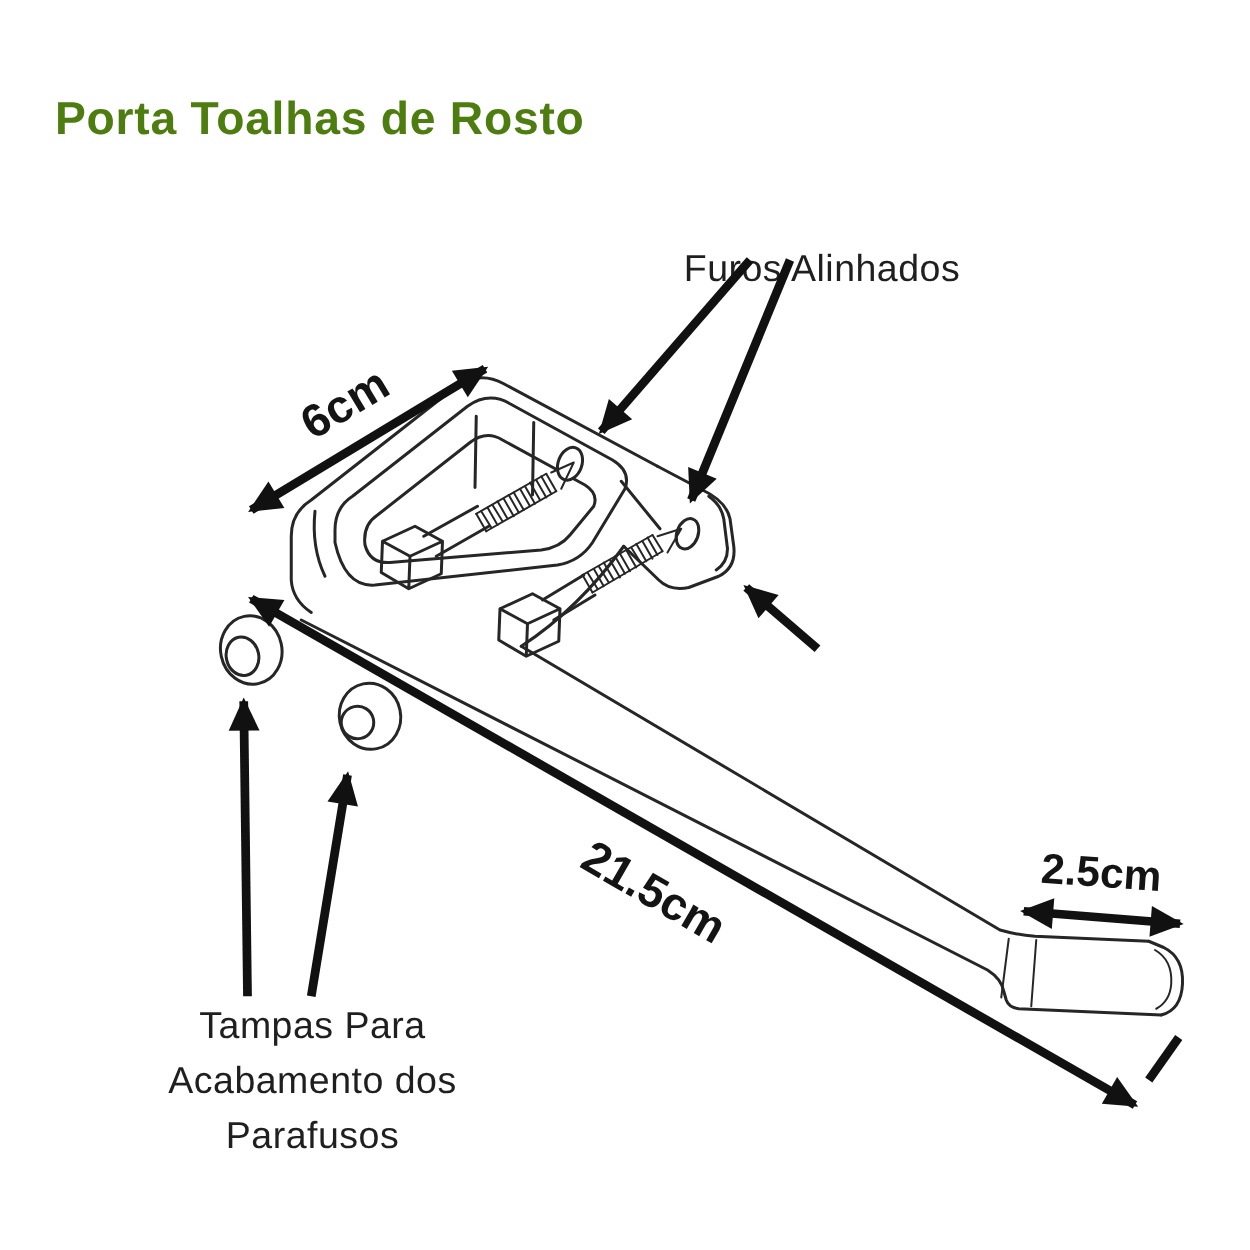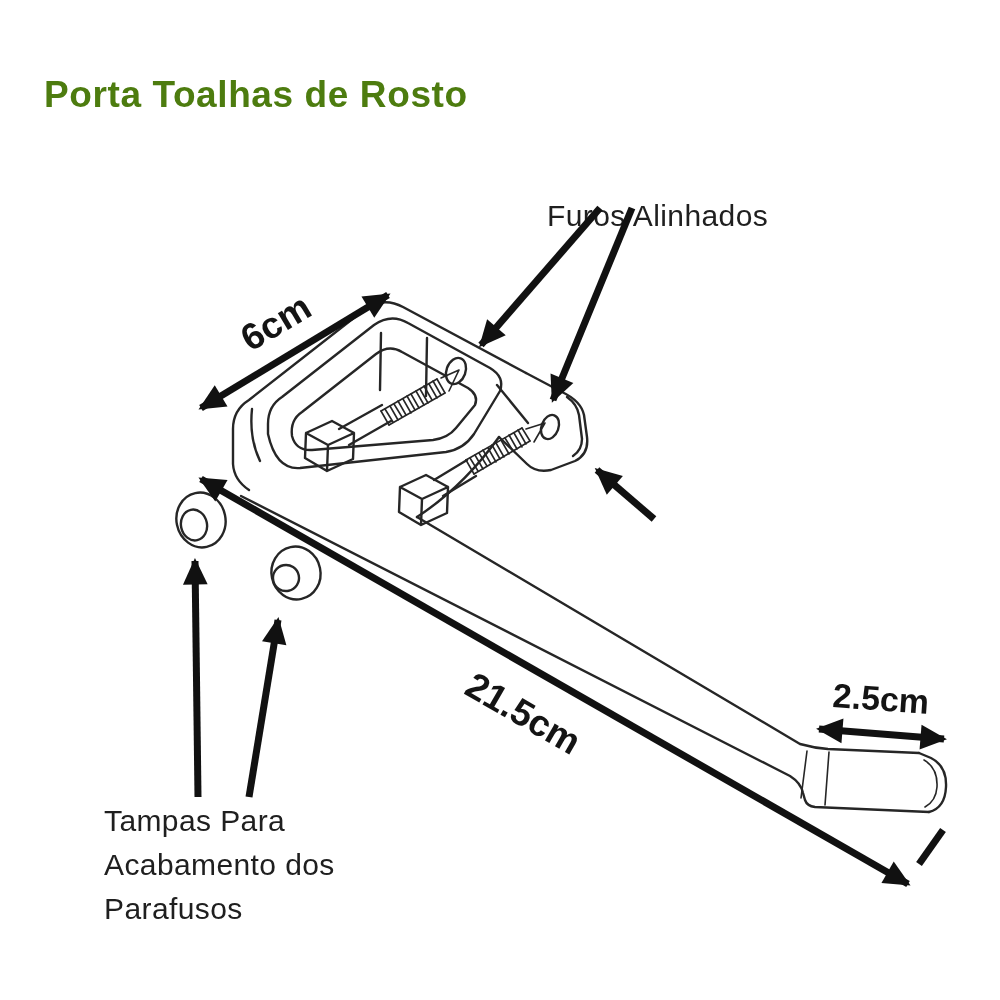--- a/index.html
+++ b/index.html
@@ -11,21 +11,21 @@
   .page-title{
     left:44px;top:74px;font-size:37px;font-weight:700;letter-spacing:0.6px;
     white-space:nowrap;color:#4d7c0f;
   }
   .callout{
     font-size:30px;font-weight:400;color:#1f1f1f;white-space:nowrap;letter-spacing:0.4px;
   }
   .callout-furos{left:547px;top:163px;margin-top:36px;}
   .callout-cantos{left:578px;top:523px;font-size:31px;}
   .callout-tampas{
-    left:104px;top:799px;width:292px;white-space:pre-line;
+    left:104px;top:799px;width:292px;text-align:center;white-space:pre-line;
     line-height:44px;
   }
   .dim{
     font-weight:700;color:#141414;white-space:nowrap;transform-origin:center;
   }
   .dim-6{left:276px;top:323px;font-size:37px;transform:translate(-50%,-50%) rotate(-31deg);}
   .dim-215{left:523px;top:714px;font-size:37px;transform:translate(-50%,-50%) rotate(30deg);}
   .dim-25{left:881px;top:699px;font-size:34px;transform:translate(-50%,-50%) rotate(4deg);}
   svg.art{left:0;top:0;}
   .thin{fill:none;stroke:#262626;stroke-width:2.4;stroke-linecap:round;stroke-linejoin:round;}

